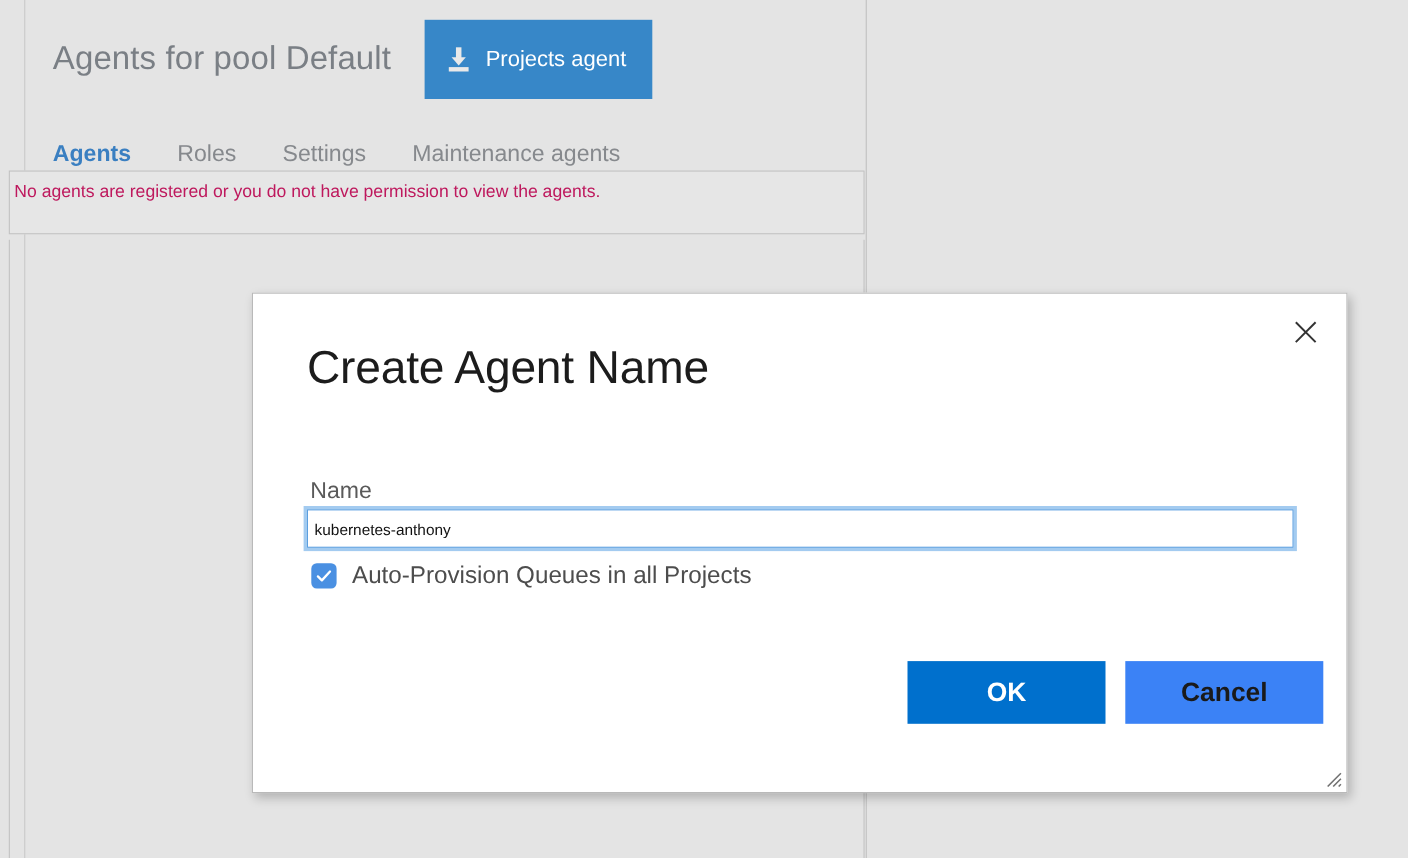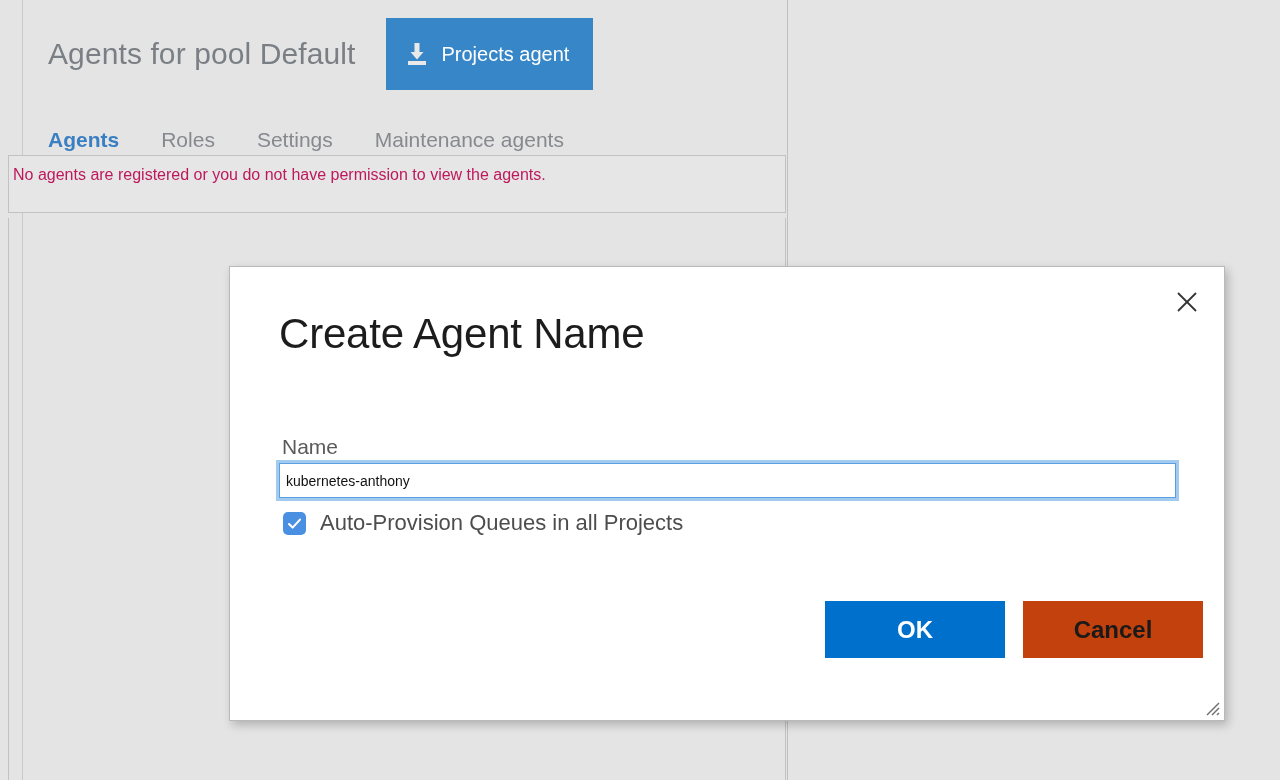--- a/index.html
+++ b/index.html
@@ -219,21 +219,21 @@
     font-weight: bold;
     font-family: "Liberation Sans", sans-serif;
     cursor: pointer;
     padding: 0 20px;
   }
   .btn-ok {
     background: #0070cd;
     color: #ffffff;
   }
   .btn-cancel {
-    background: #c2410c;
+    background: #3b82f6;
     color: #1a1a1a;
   }
 
   .resize-grip {
     position: absolute;
     right: 3px;
     bottom: 3px;
     width: 18px;
     height: 18px;
     cursor: nwse-resize;

